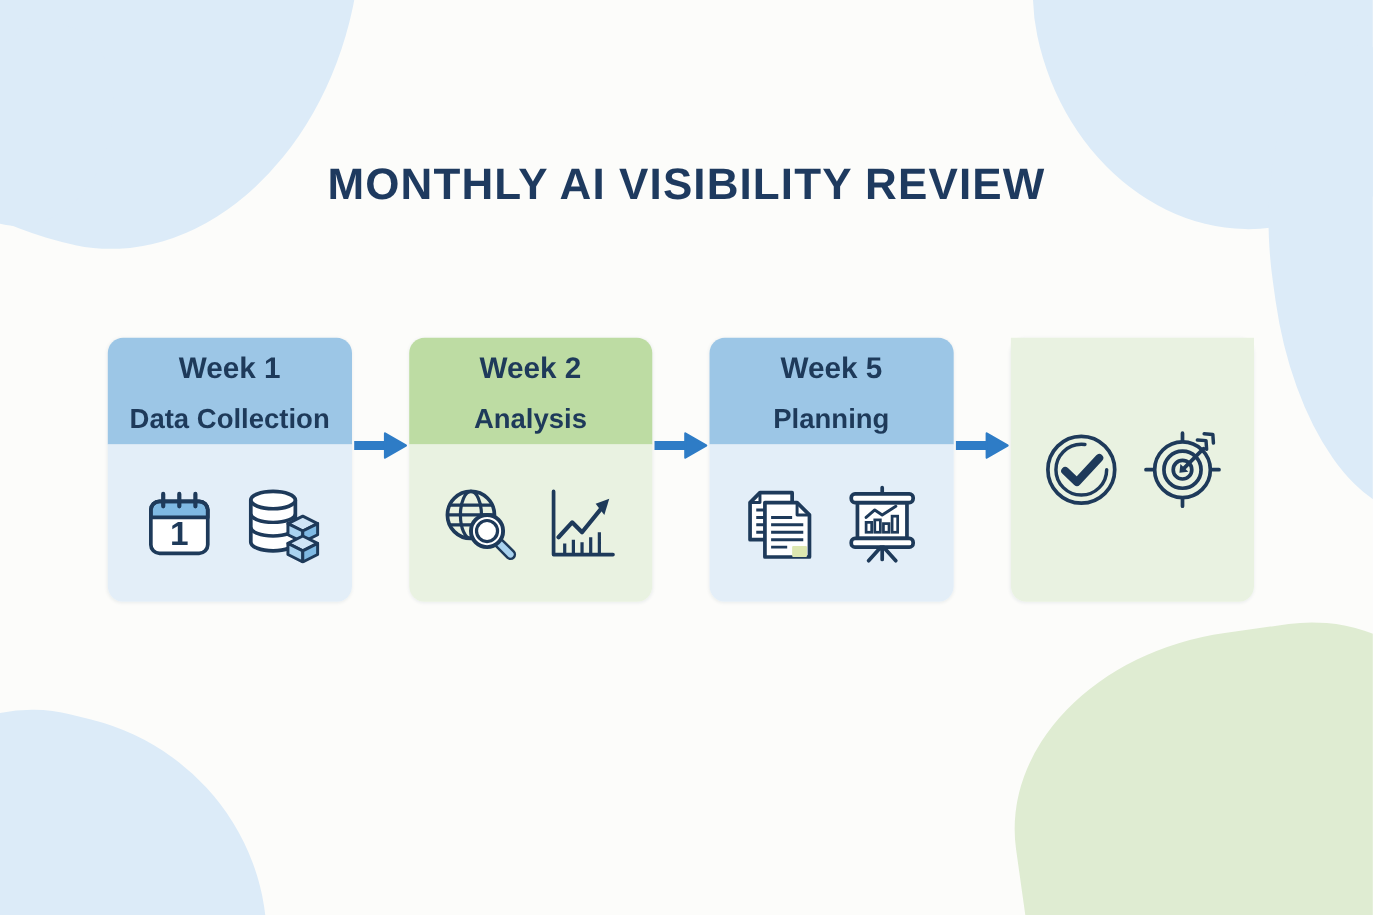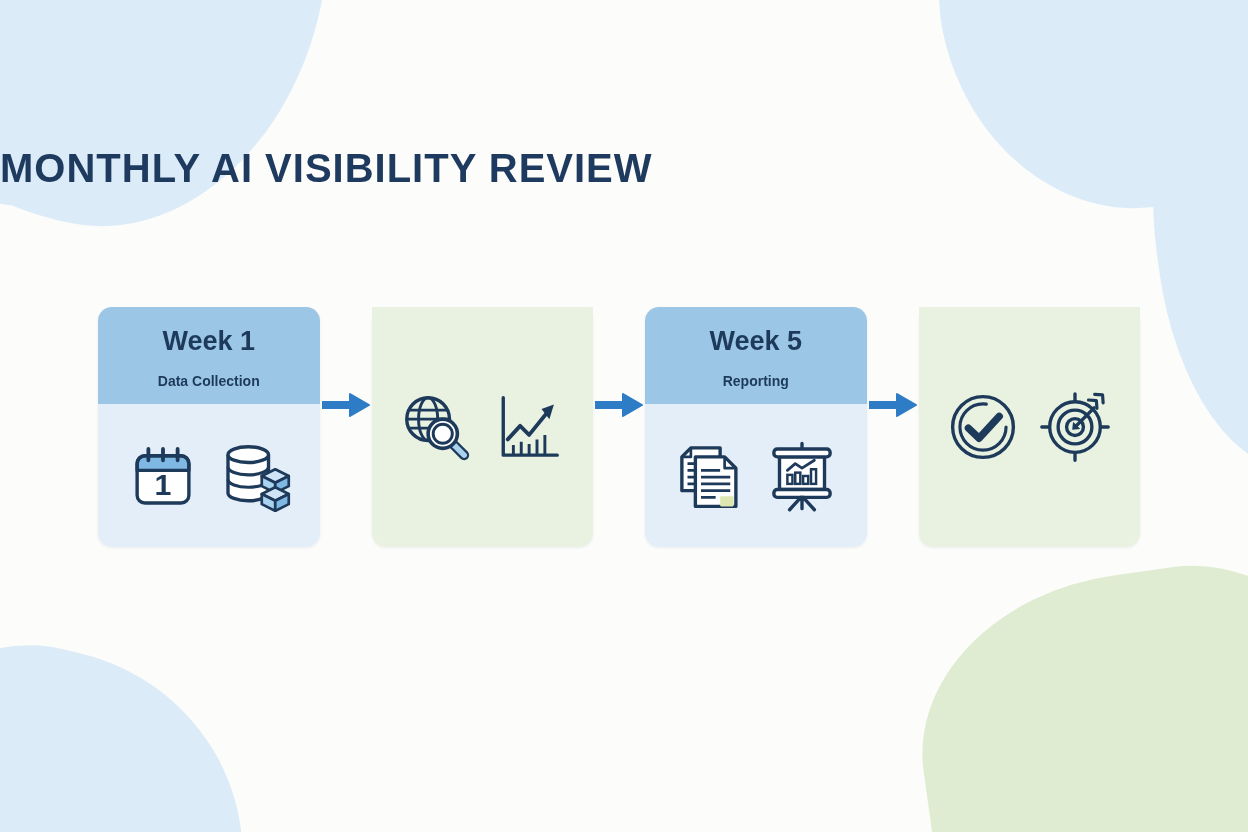--- a/index.html
+++ b/index.html
@@ -19,39 +19,39 @@
     font-family:"Liberation Sans",sans-serif;color:var(--navy);
   }
   .blob{position:absolute;background:var(--blob-blue);}
   .blob-tl{left:-160px;top:-250px;width:480px;height:470px;border-radius:47% 53% 42% 58%/52% 44% 56% 48%;transform:rotate(12deg);}
   .blob-tl2{left:-30px;top:20px;width:130px;height:190px;border-radius:50% 50% 60% 40%/45% 55% 50% 50%;transform:rotate(18deg);}
   .blob-tr{right:-150px;top:-230px;width:460px;height:430px;border-radius:55% 45% 60% 40%/50% 55% 45% 50%;transform:rotate(-12deg);}
   .blob-tr2{right:-110px;top:40px;width:200px;height:430px;border-radius:50% 50% 45% 55%/48% 52% 50% 50%;transform:rotate(-8deg);}
   .blob-bl{left:-160px;top:650px;width:400px;height:430px;border-radius:45% 55% 50% 50%/50% 50% 45% 55%;transform:rotate(14deg);}
   .blob-br{right:-130px;bottom:-170px;width:450px;height:430px;background:var(--blob-green);border-radius:55% 45% 40% 60%/45% 55% 60% 40%;transform:rotate(-8deg);}
   .title{
-    position:absolute;top:146px;left:0;right:0;text-align:left;
+    position:absolute;top:146px;left:0;right:0;text-align:center;
     font-size:40px;line-height:44px;font-weight:700;letter-spacing:1px;
     color:var(--title-navy);
   }
   .flow{position:absolute;left:98px;top:307px;width:1042px;display:flex;}
   .card{
     width:222px;height:240px;border-radius:14px;display:flex;flex-direction:column;
     box-shadow:0 1px 3px rgba(30,58,90,0.08);
   }
   .card-header{
     height:97px;border-radius:14px 14px 0 0;display:flex;flex-direction:column;
     justify-content:center;align-items:center;gap:16px;padding-top:4px;
   }
   .theme-blue .card-header{background:var(--header-blue);}
   .theme-blue .card-body{background:var(--body-blue);}
   .theme-green .card-header{background:var(--header-green);}
   .theme-green .card-body{background:var(--body-green);}
   .week{font-size:27px;font-weight:700;color:var(--navy);}
-  .step-label{font-size:14px;font-weight:700;color:var(--navy);}
+  .step-label{font-size:25px;font-weight:700;color:var(--navy);}
   .card-body{
     flex:1;border-radius:0 0 14px 14px;display:flex;justify-content:center;
     align-items:center;gap:20px;
   }
   .icon{display:block;color:var(--navy);}
   .icon svg{display:block;}
   .arrow{flex:1;display:flex;justify-content:center;align-items:flex-start;padding-top:84px;}
   .accent{fill:var(--icon-accent-blue);}
   .accent-light{fill:var(--icon-accent-blue-light);}
   .accent-deep{fill:var(--icon-accent-blue-deep);}
@@ -110,20 +110,24 @@
     </div>
 
     <div class="arrow">
       <svg width="52" height="28" viewBox="0 0 52 28">
         <path d="M2 14 H32" stroke="var(--arrow-blue)" stroke-width="8"></path>
         <polygon points="30,3 49,14 30,25" fill="var(--arrow-blue)" stroke="var(--arrow-blue)" stroke-width="2" stroke-linejoin="round"></polygon>
       </svg>
     </div>
 
     <div class="card theme-green">
+      <div class="card-header">
+        <div class="week">Week 2</div>
+        <div class="step-label">Analysis</div>
+      </div>
       <div class="card-body">
         <span class="icon">
           <svg width="72" height="72" viewBox="0 0 64 64">
             <circle cx="25" cy="25" r="19" fill="none" stroke="currentColor" stroke-width="3"></circle>
             <ellipse cx="25" cy="25" rx="8.5" ry="19" fill="none" stroke="currentColor" stroke-width="2.6"></ellipse>
             <path d="M7.8 17 H42.2 M6 25 H44 M7.8 33 H42.2" stroke="currentColor" stroke-width="2.6"></path>
             <line x1="48" y1="48" x2="57" y2="57" stroke="currentColor" stroke-width="9" stroke-linecap="round"></line>
             <line x1="48" y1="48" x2="57" y2="57" stroke="var(--icon-accent-blue)" stroke-width="5" stroke-linecap="round"></line>
             <circle cx="38" cy="38" r="13" fill="#fff" stroke="currentColor" stroke-width="3.2"></circle>
             <circle cx="38" cy="38" r="8.5" fill="none" stroke="currentColor" stroke-width="2.6"></circle>
@@ -143,21 +147,21 @@
     <div class="arrow">
       <svg width="52" height="28" viewBox="0 0 52 28">
         <path d="M2 14 H32" stroke="var(--arrow-blue)" stroke-width="8"></path>
         <polygon points="30,3 49,14 30,25" fill="var(--arrow-blue)" stroke="var(--arrow-blue)" stroke-width="2" stroke-linejoin="round"></polygon>
       </svg>
     </div>
 
     <div class="card theme-blue">
       <div class="card-header">
         <div class="week">Week 5</div>
-        <div class="step-label">Reporting</div>
+        <div class="step-label">Planning</div>
       </div>
       <div class="card-body">
         <span class="icon">
           <svg width="72" height="72" viewBox="0 0 64 64">
             <path d="M15 7 H41 V45 H7 V15 Z" fill="#fff" stroke="currentColor" stroke-width="3" stroke-linejoin="round"></path>
             <path d="M15 7 V15 H7" fill="none" stroke="currentColor" stroke-width="2.4" stroke-linejoin="round"></path>
             <path d="M12 21 H36 M12 27 H36 M12 33 H36 M12 39 H20" stroke="currentColor" stroke-width="2.4"></path>
             <path d="M19 15 H45 L55 25 V59 H19 Z" fill="#fff" stroke="currentColor" stroke-width="3" stroke-linejoin="round"></path>
             <path d="M45 15 V25 H55" fill="none" stroke="currentColor" stroke-width="2.4" stroke-linejoin="round"></path>
             <rect x="41" y="50" width="12" height="9" rx="1" class="sticky"></rect>

